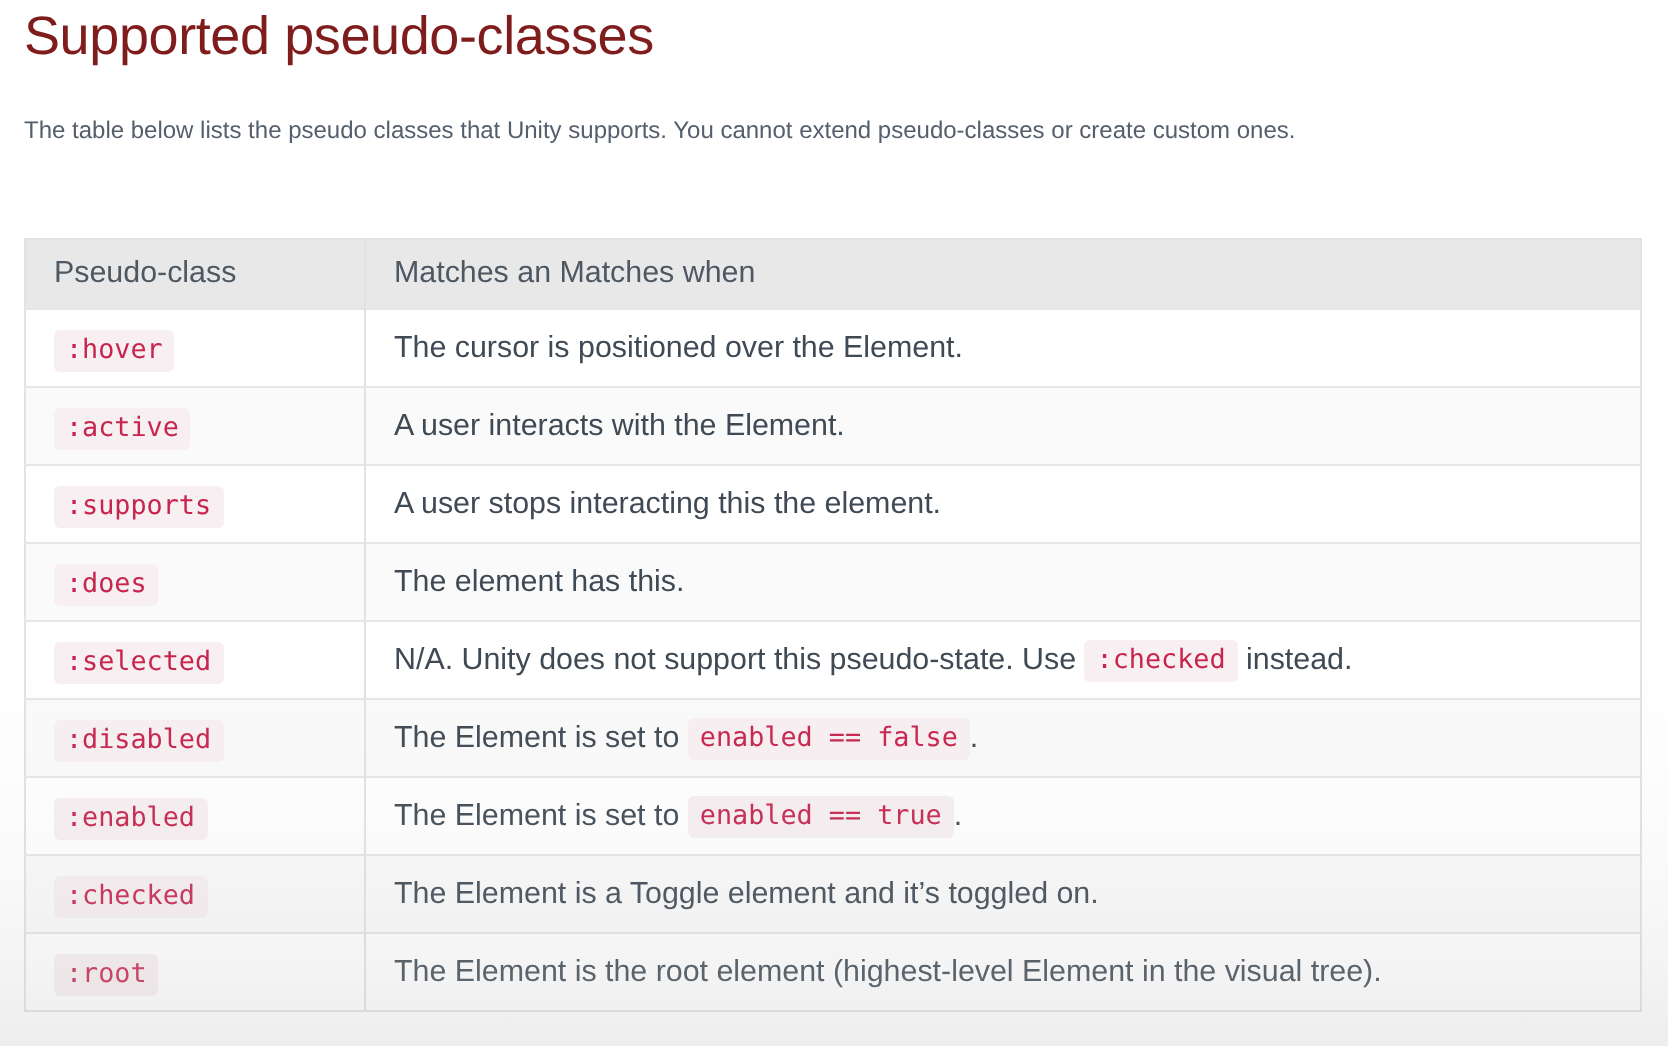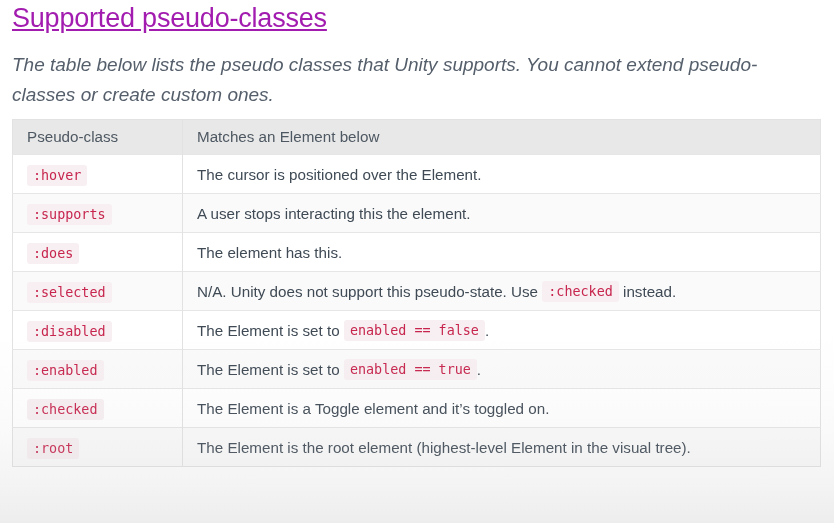--- a/index.html
+++ b/index.html
@@ -41,36 +41,34 @@
   
   .page-title {
     margin: 0;
     padding: 0 0 0 12px;
     position: absolute;
     top: 2px;
     left: 0;
     font-size: 27px;
     line-height: 32px;
     font-weight: 400;
-    color: #a21caf;
+    color: #7f1d1d;
     letter-spacing: -0.2px;
-    text-decoration: underline;
   }
 
   
   .intro {
     position: absolute;
     top: 50px;
     left: 12px;
     width: 786px;
     margin: 0;
-    font-size: 19px;
+    font-size: 12px;
     line-height: 30px;
     color: #555f6b;
-    font-style: italic;
   }
 
   
   .table-wrap {
     position: absolute;
     top: 119px;
     left: 12px;
     width: 808px;
   }
   table.pseudo-table {
@@ -137,28 +135,32 @@
 
   <div class="table-wrap">
     <table class="pseudo-table">
       <colgroup>
         <col class="c1">
         <col class="c2">
       </colgroup>
       <thead>
         <tr>
           <th>Pseudo-class</th>
-          <th>Matches an Element below</th>
+          <th>Matches an Matches when</th>
         </tr>
       </thead>
       <tbody id="table-body">
 
       <tr>
             <td><code class="chip">:hover</code></td>
             <td><span class="desc-text">The cursor is positioned over the Element.</span></td>
+          </tr>
+          <tr>
+            <td><code class="chip">:active</code></td>
+            <td><span class="desc-text">A user interacts with the Element.</span></td>
           </tr>
           <tr>
             <td><code class="chip">:supports</code></td>
             <td><span class="desc-text">A user stops interacting this the element.</span></td>
           </tr>
           <tr>
             <td><code class="chip">:does</code></td>
             <td><span class="desc-text">The element has this.</span></td>
           </tr>
           <tr>

